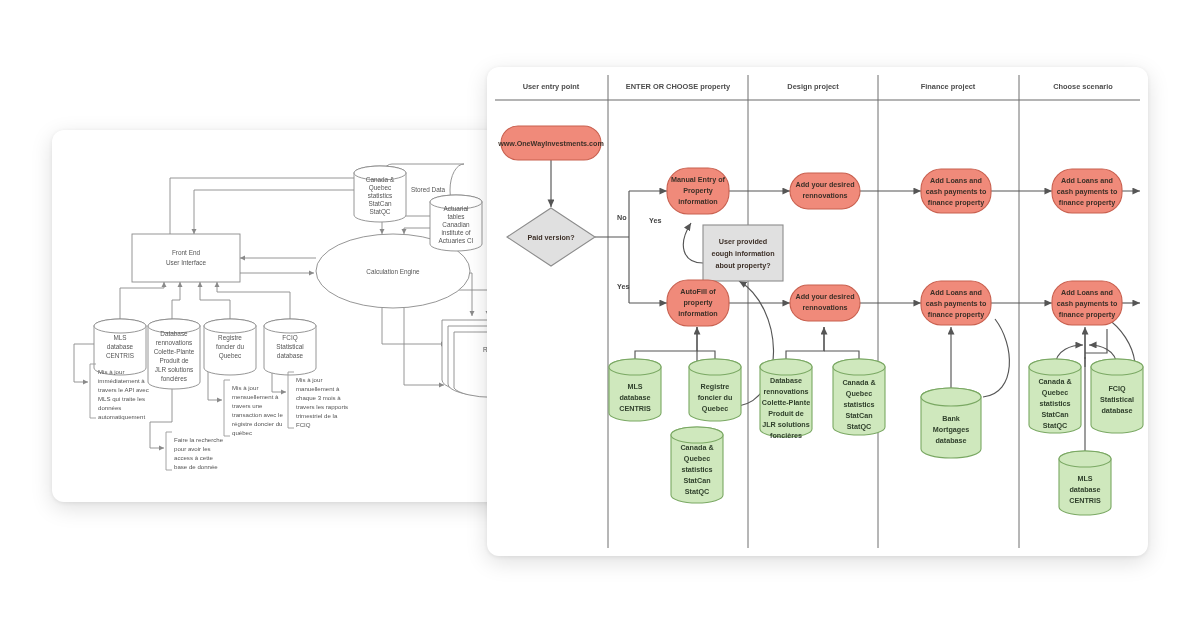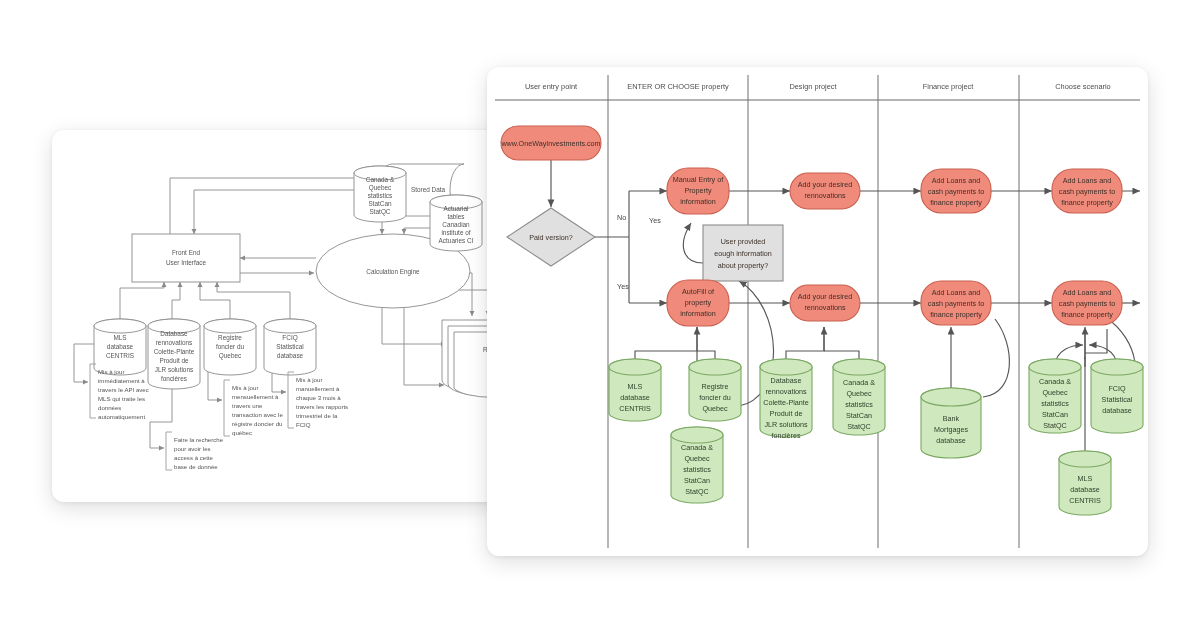--- a/index.html
+++ b/index.html
@@ -10,21 +10,21 @@
   }
   .stage{position:absolute;inset:0;}
 
   
   .card{
     position:absolute;background:#ffffff;border-radius:12px;
     box-shadow:0 6px 22px rgba(0,0,0,0.13), 0 1px 4px rgba(0,0,0,0.07);
     overflow:hidden;
   }
   #back-card{left:52px;top:130px;width:468px;height:372px;}
-  #front-card{left:487px;top:67px;width:661px;height:489px;}
+  #front-card{left:487px;top:67px;width:661px;height:489px;font-weight:bold;}
 
   svg{display:block;}
   text{font-family:"Liberation Sans","DejaVu Sans",sans-serif;fill:#3a3a3a;}
 
   .lane-title{font-size:7.4px;fill:#4d4d4d;}
   .node-lbl{font-size:7.2px;fill:#3d3028;}
   .db-lbl{font-size:7.2px;fill:#30402c;}
   .flow-lbl{font-size:7.2px;fill:#444;}
   .bk-lbl{font-size:6.4px;fill:#555;}
   .bk-note{font-size:6.1px;fill:#555;}

